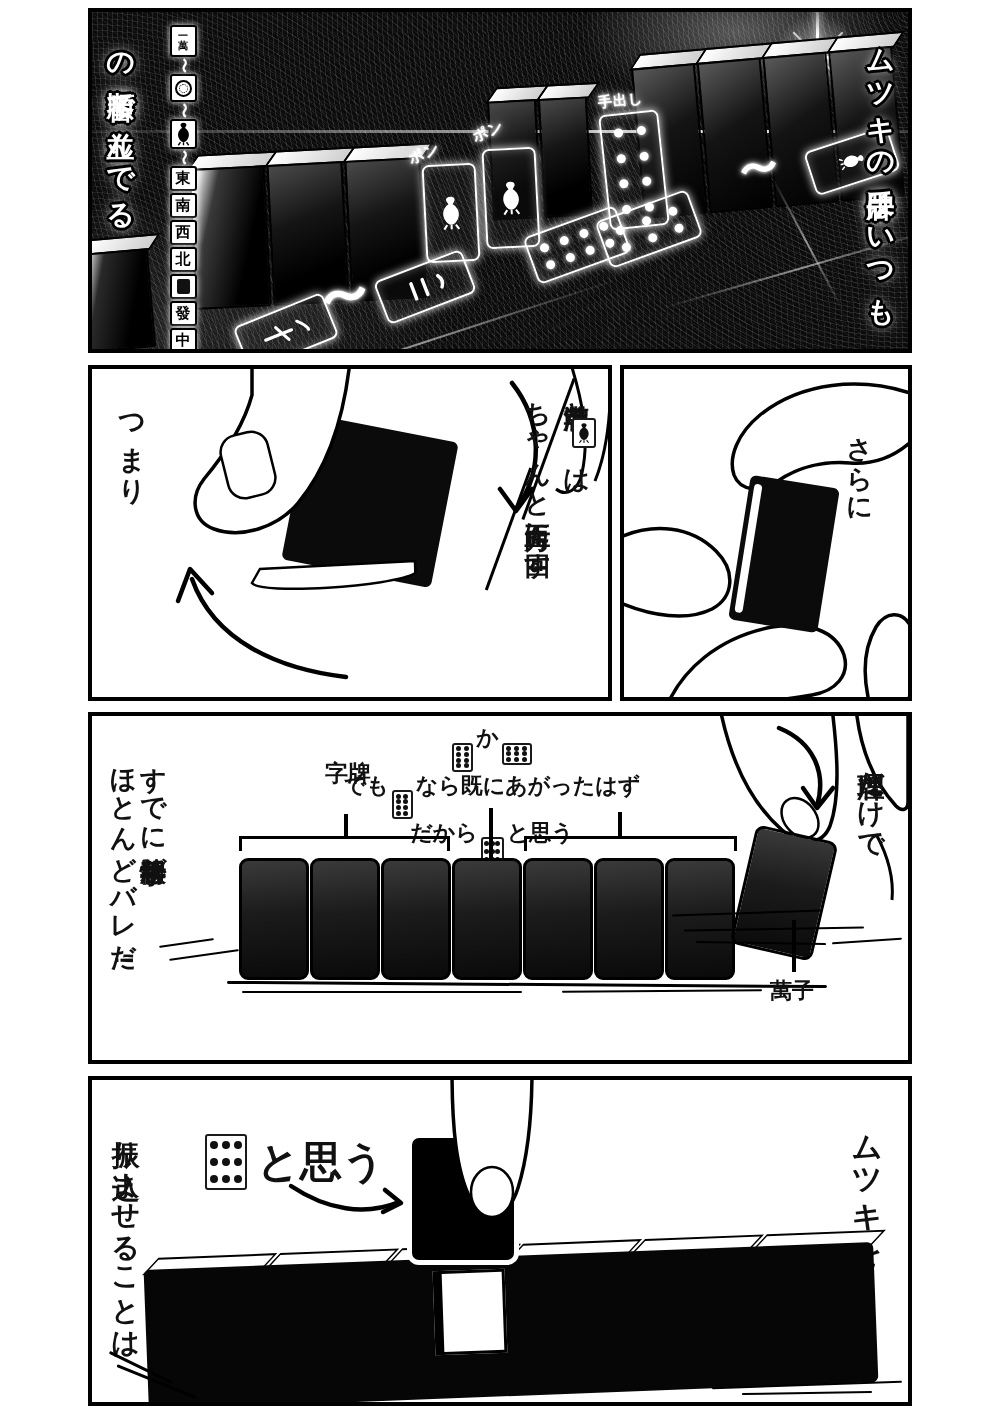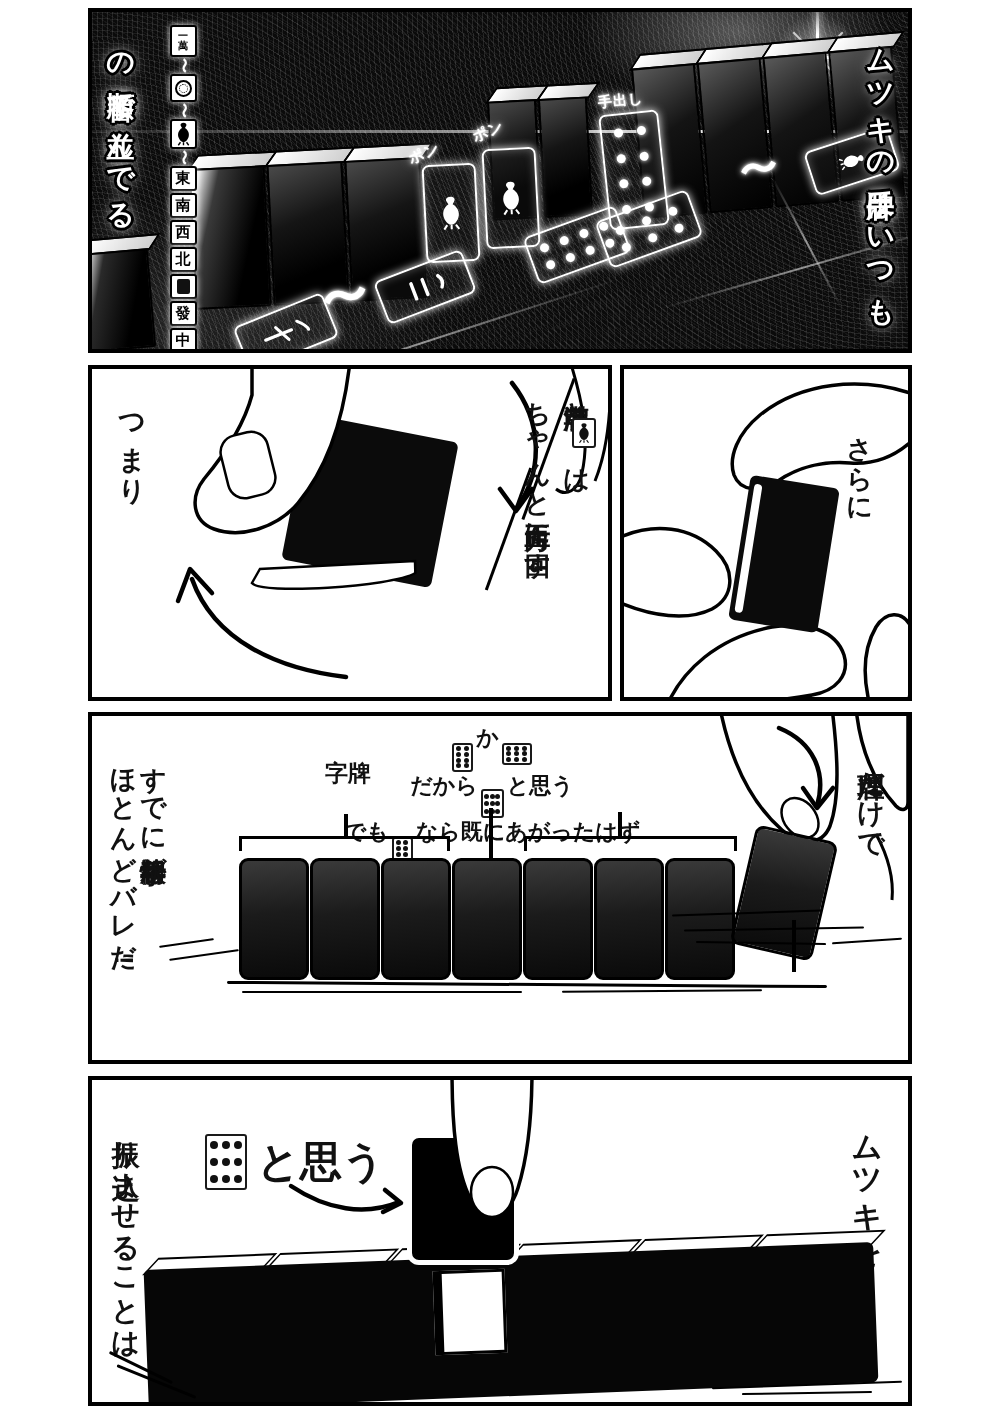--- a/index.html
+++ b/index.html
@@ -343,41 +343,41 @@
             <i></i>
             <i></i>
             <i></i>
             <i></i>
             <i></i>
             <i></i>
             <i></i>
             <i></i>
             <i></i>
           </span></div>
+      <div><span>でも</span><span class="mi pin8" style="--c: 2;">
+            <i></i>
+            <i></i>
+            <i></i>
+            <i></i>
+            <i></i>
+            <i></i>
+            <i></i>
+            <i></i>
+          </span><span>なら既にあがったはず</span></div>
       <div><span>だから</span><span class="mi pin9" style="--c: 3;">
             <i></i>
             <i></i>
             <i></i>
             <i></i>
             <i></i>
             <i></i>
             <i></i>
             <i></i>
             <i></i>
           </span><span>と思う</span></div>
-      <div><span>でも</span><span class="mi pin8" style="--c: 2;">
-            <i></i>
-            <i></i>
-            <i></i>
-            <i></i>
-            <i></i>
-            <i></i>
-            <i></i>
-            <i></i>
-          </span><span>なら既にあがったはず</span></div>
     </div>
     <div class="ann" style="left:120px;top:44px;width:272px;font-size:23px;line-height:27px;">
       <div>字牌</div>
     </div>
 
     <div class="brk" style="left:147px;top:120px;width:211px;"></div>
     <div class="tick" style="left:252px;top:98px;height:24px;"></div>
     <div class="tick" style="left:397px;top:92px;height:50px;"></div>
     <div class="brk" style="left:432px;top:120px;width:213px;"></div>
     <div class="tick" style="left:526px;top:96px;height:26px;"></div>
@@ -398,20 +398,21 @@
     <div class="sk" style="left:470px;top:274px;width:200px;height:2px;transform:rotate(-.5deg);"></div>
     <div class="sk" style="left:67px;top:226px;width:55px;height:2px;transform:rotate(-8deg);"></div>
     <div class="sk" style="left:77px;top:238px;width:70px;height:2px;transform:rotate(-8deg);"></div>
     <div class="sk" style="left:580px;top:196px;width:150px;height:2px;transform:rotate(-2deg);"></div>
     <div class="sk" style="left:592px;top:212px;width:180px;height:2px;transform:rotate(-1deg);"></div>
     <div class="sk" style="left:604px;top:226px;width:130px;height:2px;transform:rotate(1deg);"></div>
     <div class="sk" style="left:740px;top:224px;width:70px;height:2px;transform:rotate(-4deg);"></div>
 
     <div class="tick" style="left:700px;top:204px;height:52px;"></div>
     <div class="ann" style="left:555px;top:262px;width:290px;font-size:22px;line-height:25px;">
+      <div>萬子</div>
     </div>
   </section>
 
   <section class="panel p4">
     <div class="vcap" style="right:24px;top:34px;font-size:30px;">ムツキを</div>
     <div class="vcap" style="left:17px;top:40px;font-size:28px;">振り込ませることは</div>
 
     <div class="thought" style="left:110px;top:54px;">
         <span class="mi pin9" style="--c: 3;">
           <i></i>

